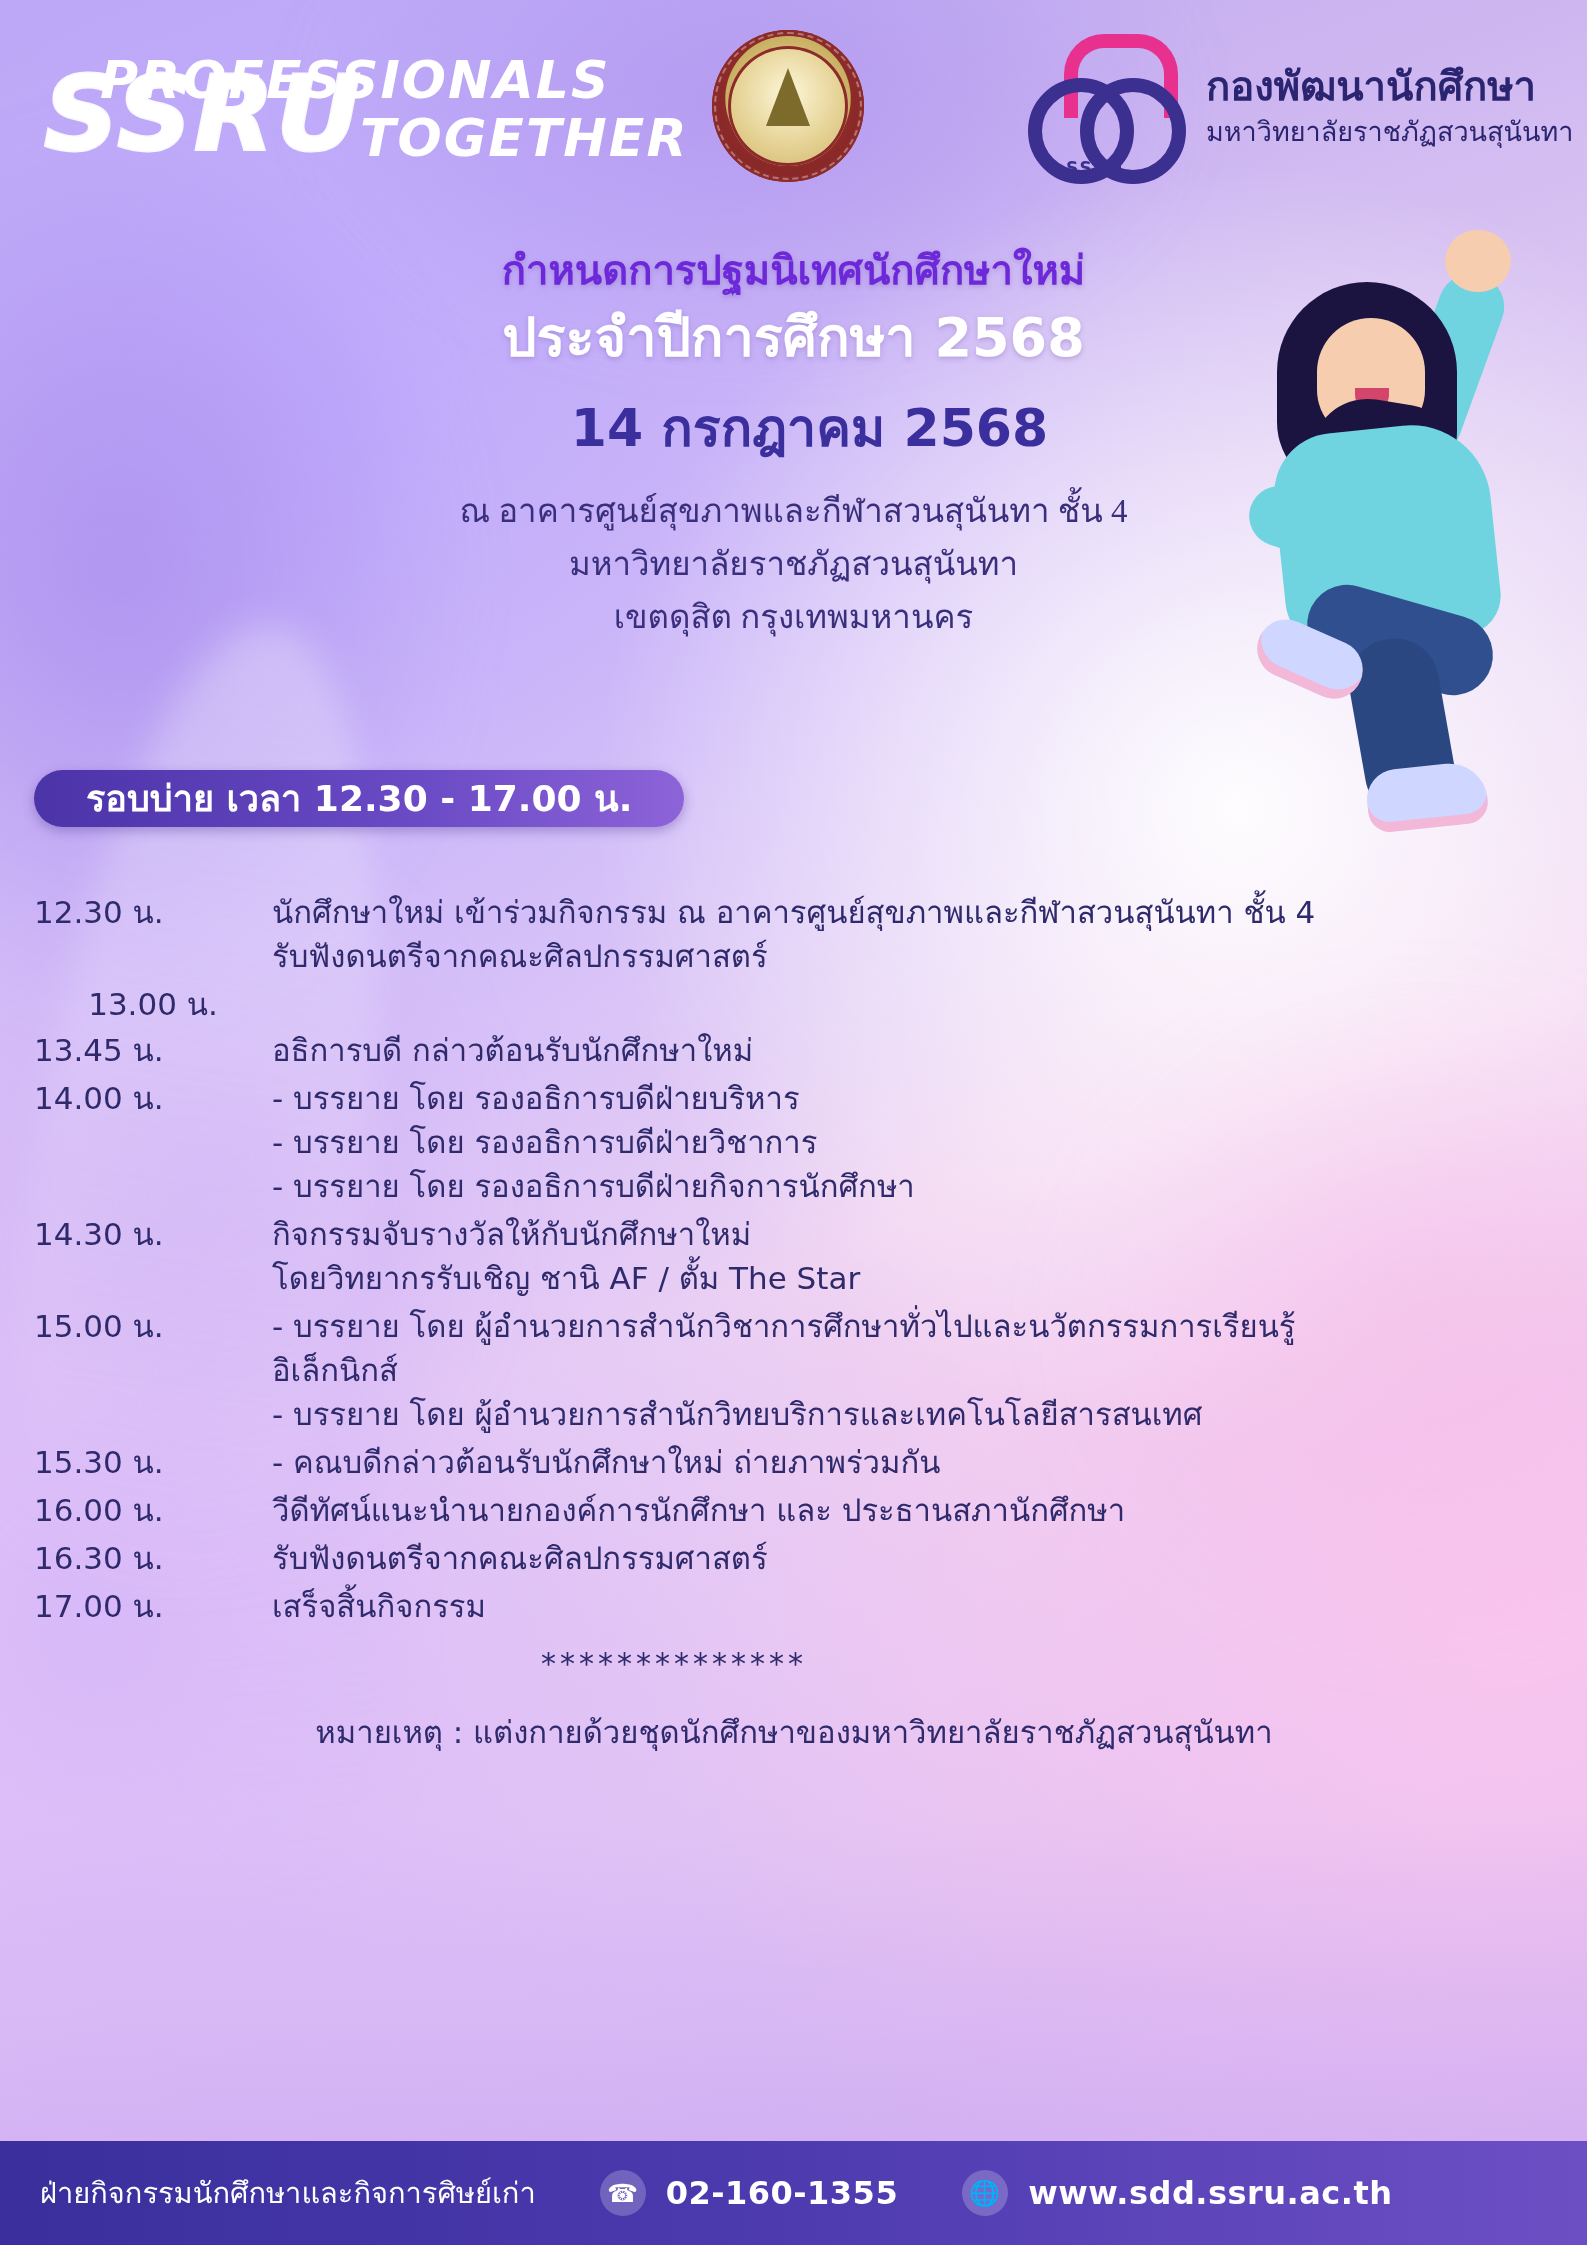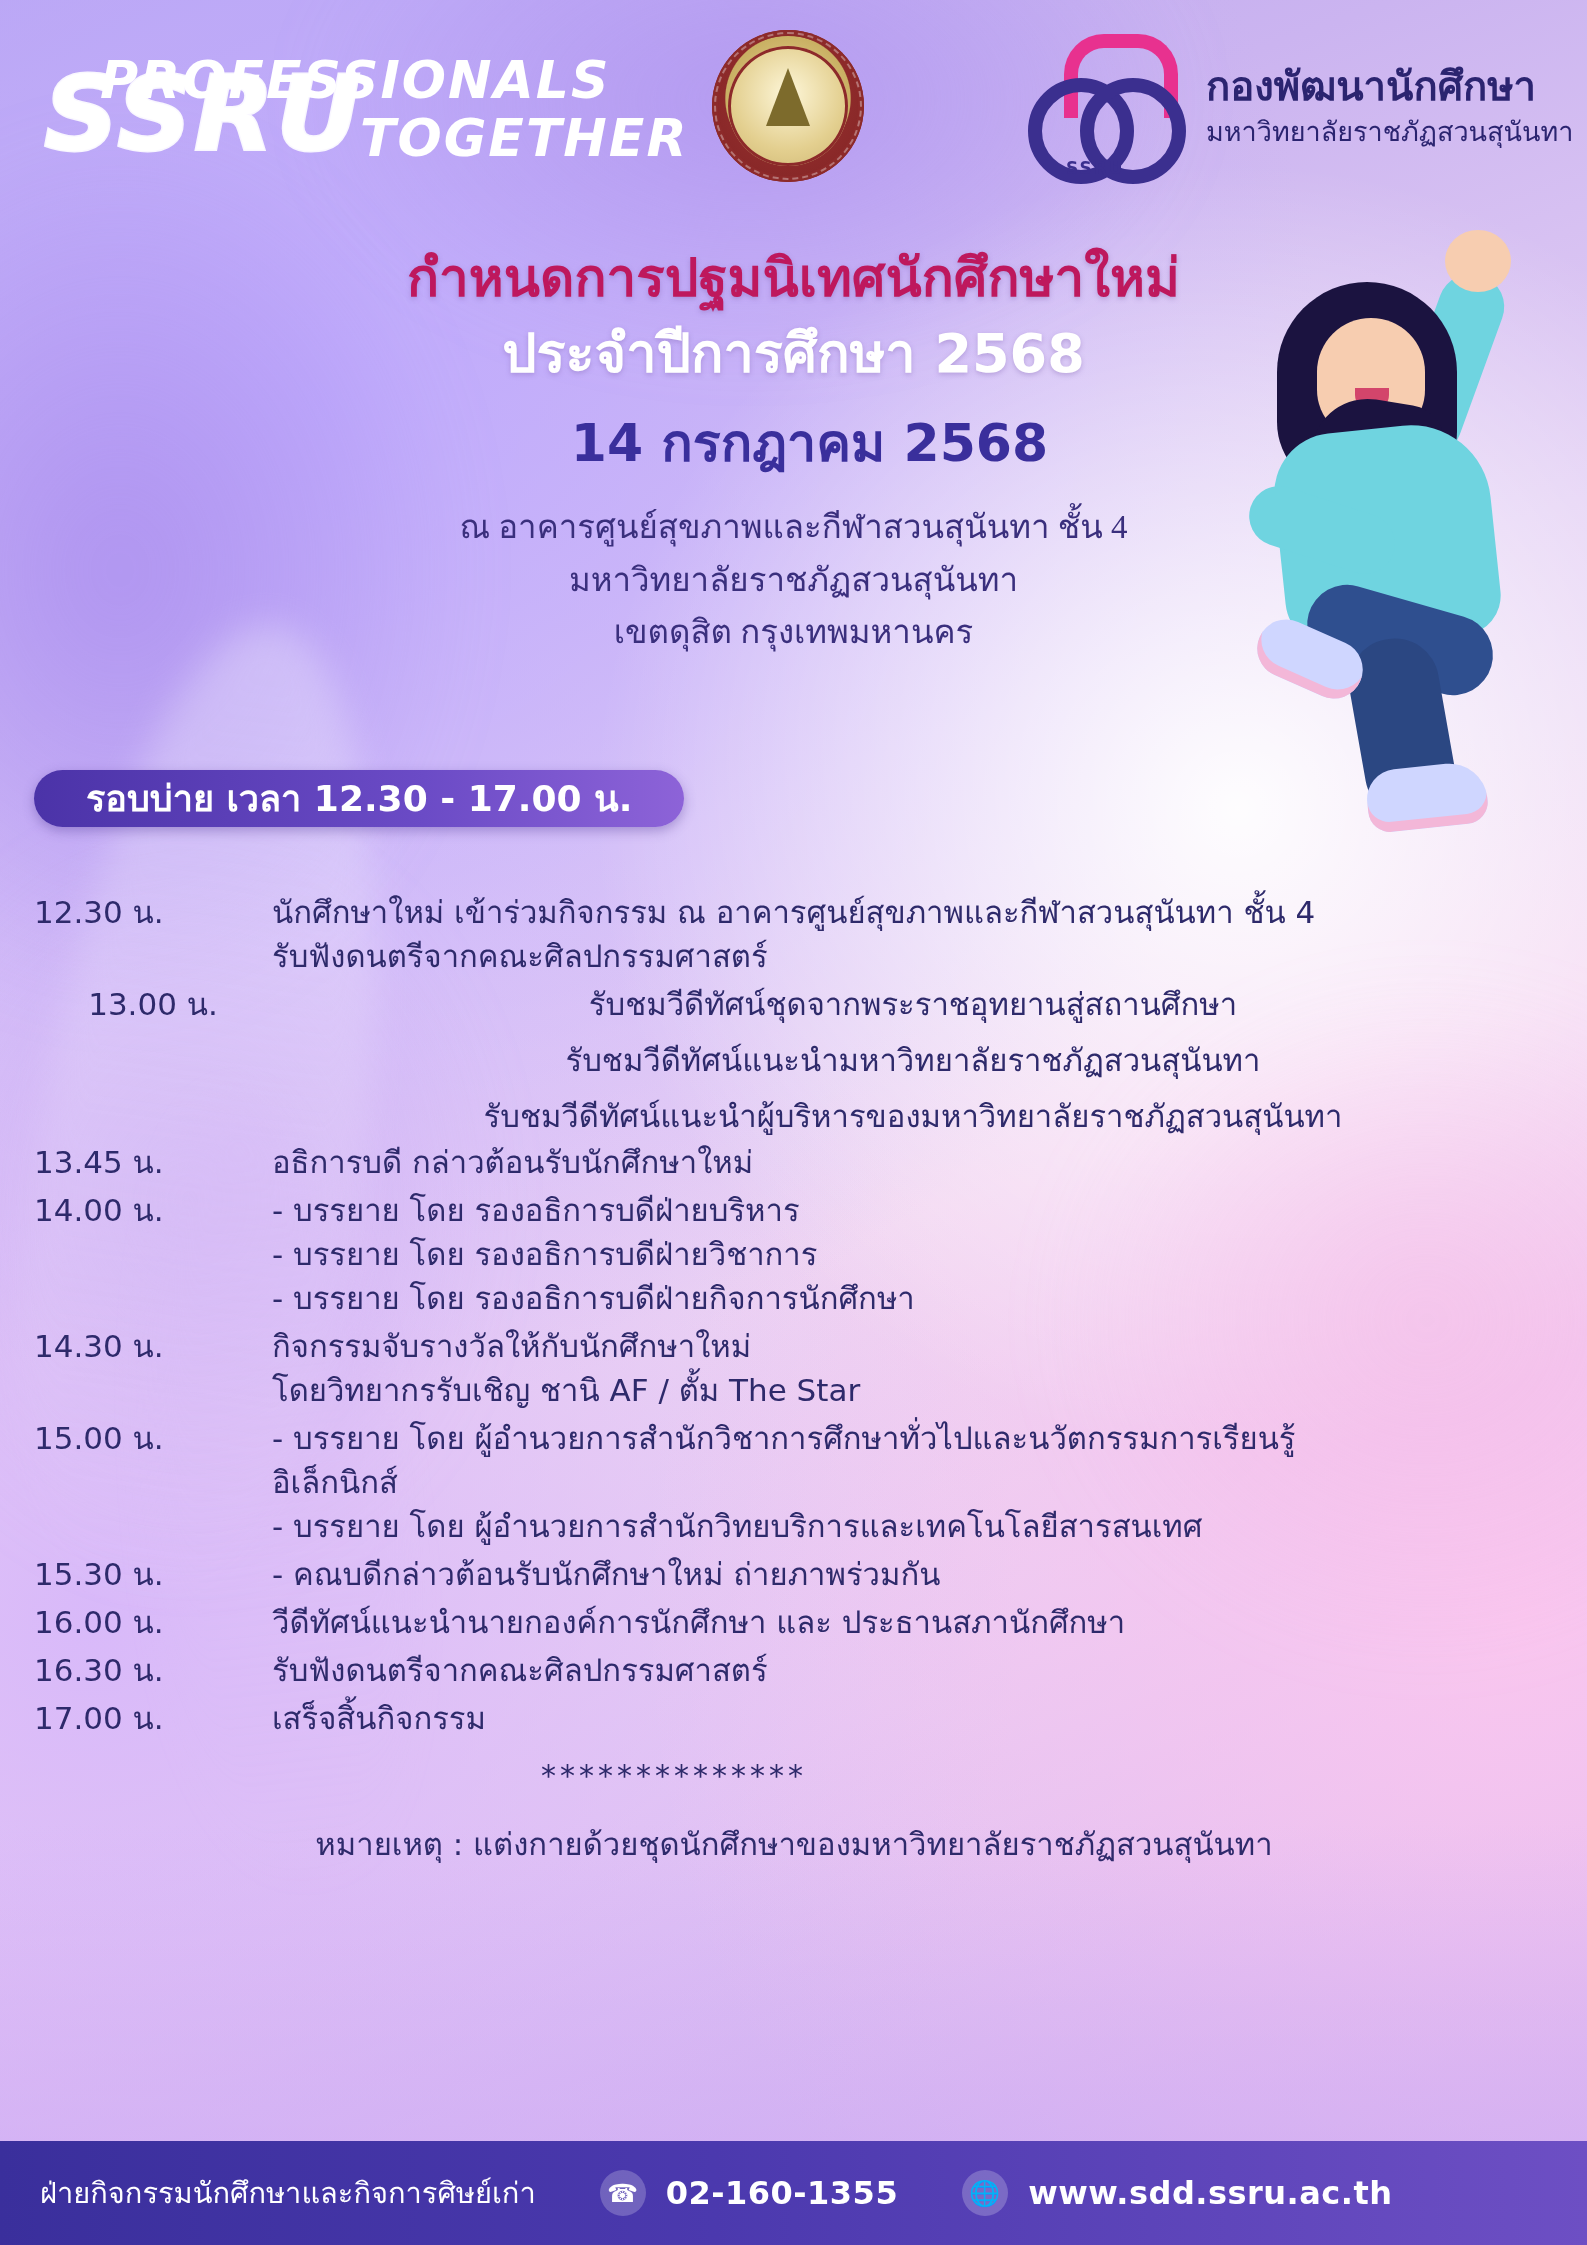--- a/index.html
+++ b/index.html
@@ -278,23 +278,23 @@
   
   .title-block {
     position: absolute;
     top: 246px;
     left: 0;
     right: 0;
     text-align: center;
     font-family: "DejaVu Sans", "Liberation Sans", sans-serif;
   }
   .title-main {
-    font-size: 53px;
-    font-weight: bold;
-    color: #be185d;
+    font-size: 40px;
+    font-weight: bold;
+    color: #6d28d9;
     letter-spacing: 0px;
     line-height: 1.2;
     text-shadow: 0 2px 5px rgba(120,90,170,0.35);
   }
   .title-year {
     margin-top: 12px;
     font-size: 54px;
     font-weight: bold;
     color: #ffffff;
     line-height: 1.2;
@@ -487,25 +487,20 @@
     <div class="row">
       <div class="time">12.30 น.</div>
       <div class="desc">
         <span class="sub">นักศึกษาใหม่ เข้าร่วมกิจกรรม ณ อาคารศูนย์สุขภาพและกีฬาสวนสุนันทา ชั้น 4</span>
         <span class="sub">รับฟังดนตรีจากคณะศิลปกรรมศาสตร์</span>
       </div>
     </div>
 
     <div class="row gap">
       <div class="time">13.00 น.</div>
-      <div class="desc">
-        <span class="sub">รับชมวีดีทัศน์ชุดจากพระราชอุทยานสู่สถานศึกษา</span>
-        <span class="sub" style="margin-top:12px">รับชมวีดีทัศน์แนะนำมหาวิทยาลัยราชภัฏสวนสุนันทา</span>
-        <span class="sub" style="margin-top:12px">รับชมวีดีทัศน์แนะนำผู้บริหารของมหาวิทยาลัยราชภัฏสวนสุนันทา</span>
-      </div>
     </div>
 
     <div class="row">
       <div class="time">13.45 น.</div>
       <div class="desc">
         <span class="sub">อธิการบดี กล่าวต้อนรับนักศึกษาใหม่</span>
       </div>
     </div>
 
     <div class="row">

